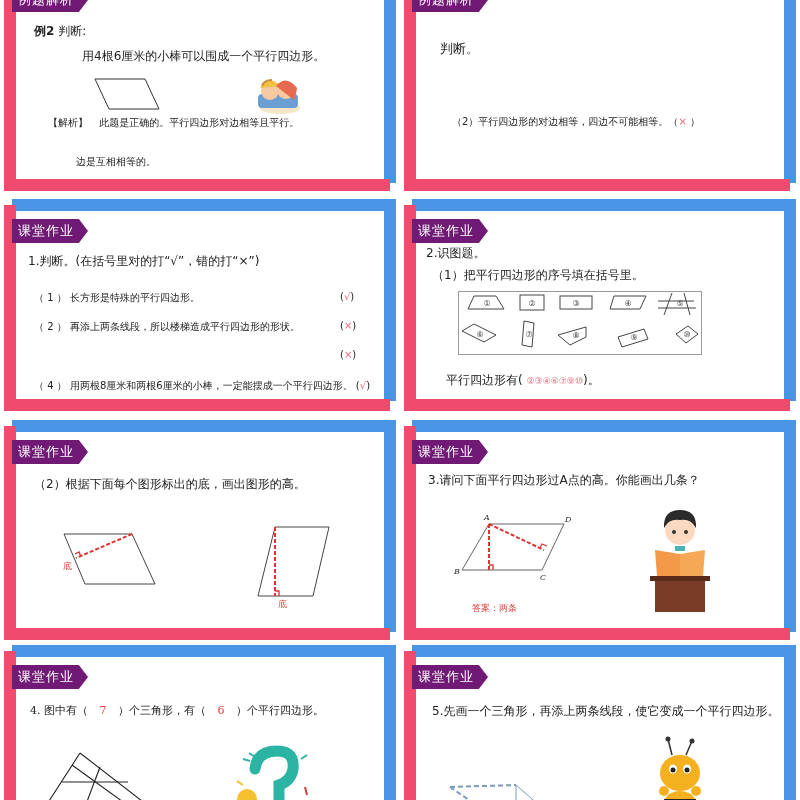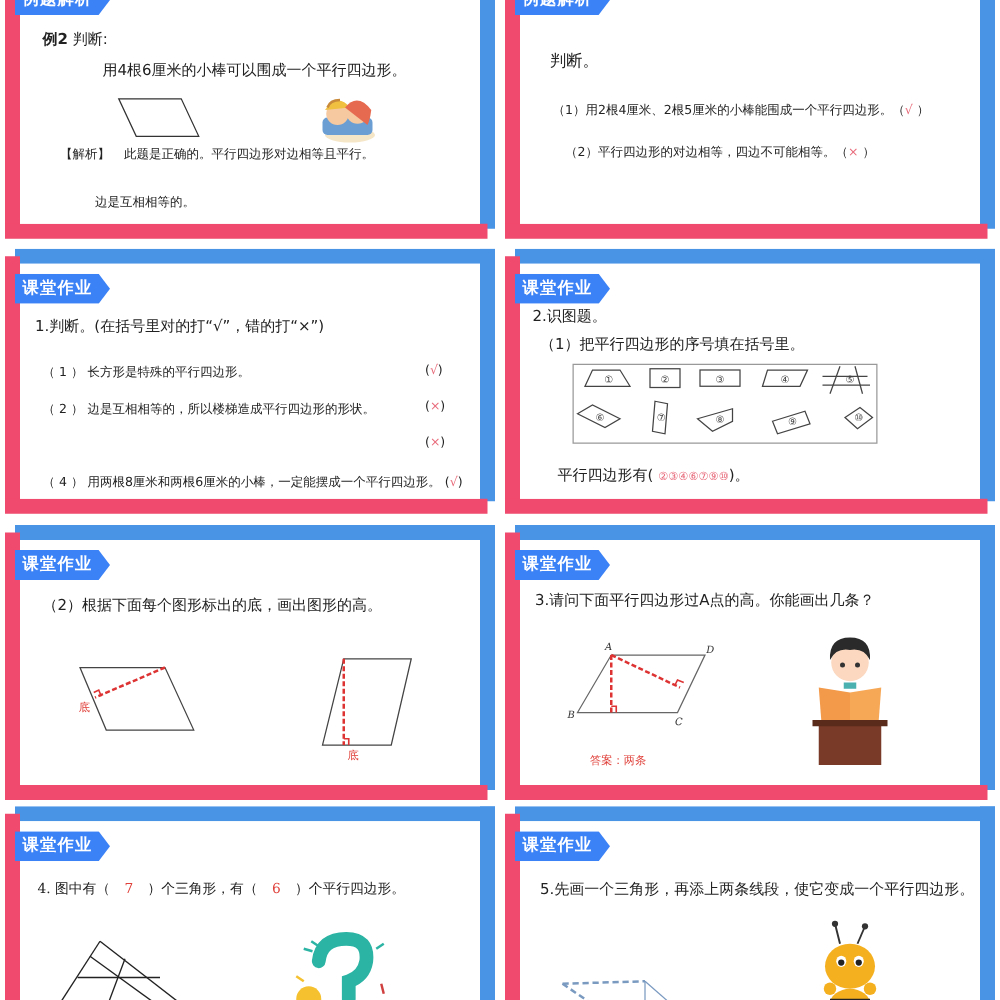--- a/index.html
+++ b/index.html
@@ -18,23 +18,23 @@
   .slide .blue-top { position: absolute; left: 12px; right: 4px; height: 12px; background: #4a94e6; }
   .slide .blue-right { position: absolute; right: 4px; width: 12px; background: #4a94e6; }
   .slide .pink-left { position: absolute; left: 4px; width: 12px; background: #f04a6e; }
   .slide .pink-bottom { position: absolute; left: 4px; right: 10px; height: 12px; background: #f04a6e; }
   .slide .inner { position: absolute; background: #ffffff; }
 
   .tab {
     position: absolute;
     left: 12px;
     height: 24px;
-    background: #3b82f6;
+    background: #701a75;
     color: #fff;
-    font-weight: bold;
+    font-weight: normal;
     font-size: 13px;
     line-height: 24px;
     padding-left: 6px;
     padding-right: 14px;
     clip-path: polygon(0 0, 88% 0, 100% 50%, 88% 100%, 0 100%);
     letter-spacing: 1px;
     text-align: right;
   }
 
   .txt { position: absolute; font-size: 11.5px; white-space: nowrap; }
@@ -84,42 +84,39 @@
   </div>
 
   <div class="slide" style="left:400px;top:-12px;height:207px;">
     <div class="blue-right" style="top:0;bottom:12px;"></div>
     <div class="pink-left" style="top:0;bottom:12px;"></div>
     <div class="pink-bottom" style="bottom:4px;"></div>
     <div class="inner" style="left:16px;right:16px;top:0;bottom:16px;"></div>
     <div class="tab" style="top:0;">例题解析</div>
 
     <div class="txt" style="left:40px;top:52px;font-size:13px;">判断。</div>
-    <div class="txt small" style="left:42px;top:93px;">
-      <span>（1）用2根4厘米、2根5厘米的小棒能围成一个平行四边形。（</span><span class="pink">√</span><span>  ）</span>
-    </div>
     <div class="txt small" style="left:42px;top:127px;margin-left:10px;">
       <span>（2）平行四边形的对边相等，四边不可能相等。（</span><span class="pink">×</span><span> ）</span>
     </div>
   </div>
 
   <div class="slide" style="left:0;top:199px;height:214px;">
     <div class="blue-top" style="top:0;"></div>
     <div class="blue-right" style="top:0;bottom:12px;"></div>
     <div class="pink-left" style="top:6px;bottom:12px;"></div>
     <div class="pink-bottom" style="bottom:2px;"></div>
     <div class="inner" style="left:16px;right:16px;top:12px;bottom:14px;"></div>
     <div class="tab" style="top:20px;">课堂作业</div>
 
     <div class="txt" style="left:28px;top:54px;font-size:12px;">1.判断。(在括号里对的打“√”，错的打“×”)</div>
 
     <div class="txt small" style="left:34px;top:92px;"><span>（ 1 ）</span> <span>长方形是特殊的平行四边形。</span></div>
     <div class="txt small" style="left:340px;top:92px;">(<span class="pink">√</span>)</div>
 
-    <div class="txt small" style="left:34px;top:121px;"><span>（ 2 ）</span> <span>边是互相相等的，所以楼梯造成平行四边形的形状。</span></div>
+    <div class="txt small" style="left:34px;top:121px;"><span>（ 2 ）</span> <span>再添上两条线段，所以楼梯造成平行四边形的形状。</span></div>
     <div class="txt small" style="left:340px;top:121px;">(<span class="pink">×</span>)</div>
 
     <div class="txt small" style="left:340px;top:150px;">(<span class="pink">×</span>)</div>
 
     <div class="txt small" style="left:34px;top:180px;"><span>（ 4 ）</span> <span>用两根8厘米和两根6厘米的小棒，一定能摆成一个平行四边形。</span> (<span class="pink">√</span>)</div>
   </div>
 
   <div class="slide" style="left:400px;top:199px;height:214px;">
     <div class="blue-top" style="top:0;"></div>
     <div class="blue-right" style="top:0;bottom:12px;"></div>

